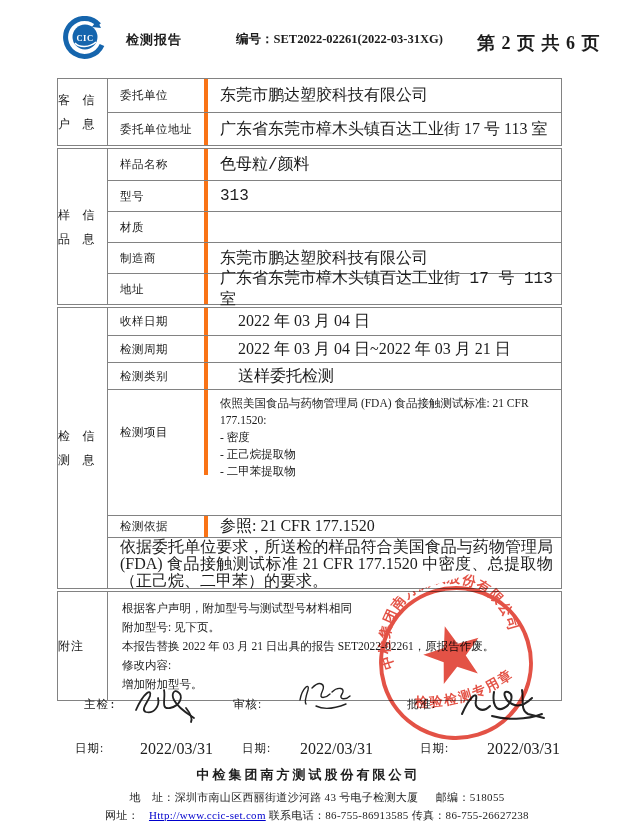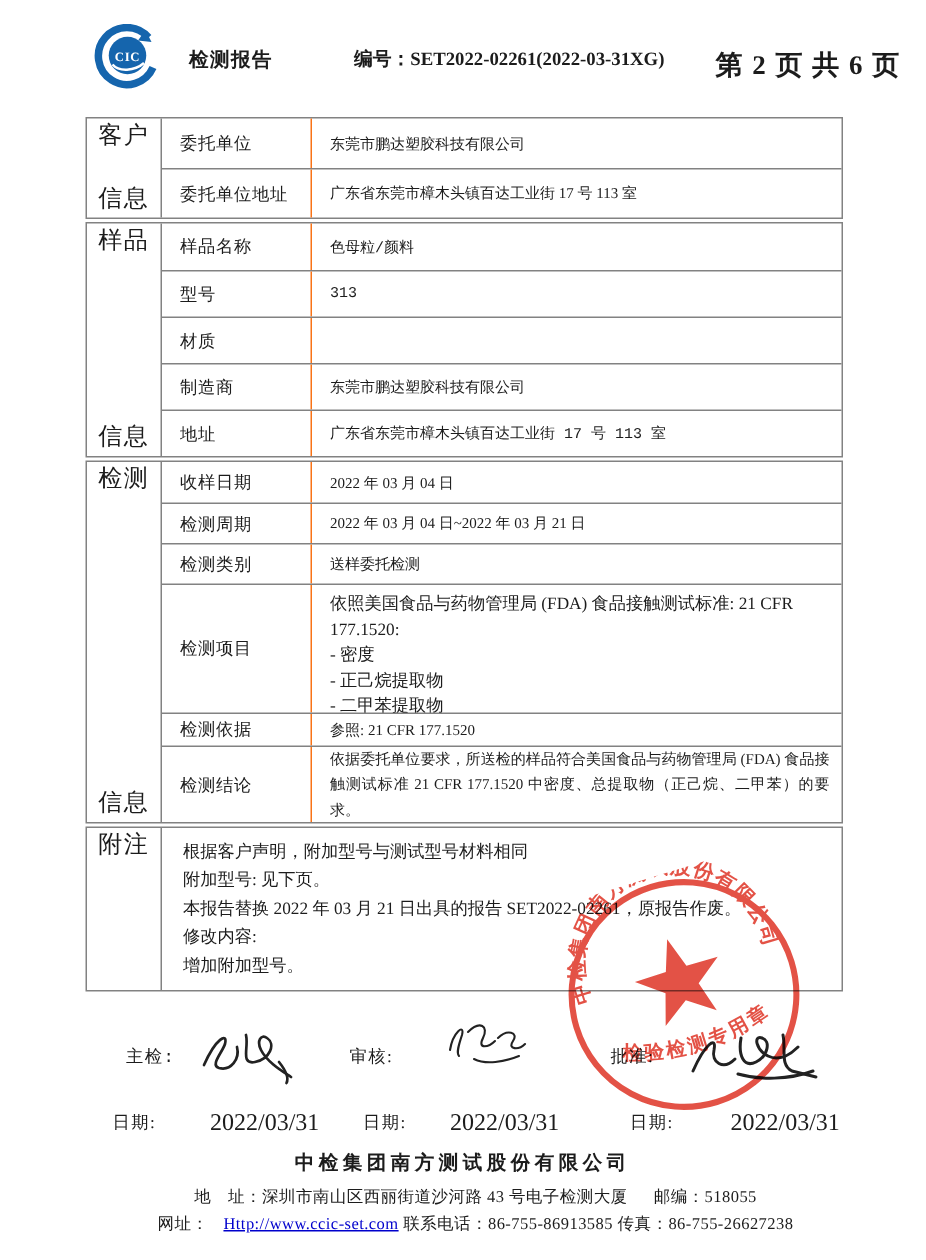--- a/index.html
+++ b/index.html
@@ -14,34 +14,34 @@
   
   .hdr-title { left:126px; top:31px; font-size:13px; font-weight:bold; letter-spacing:1px; }
   .hdr-no { left:236px; top:31px; font-size:12.5px; font-weight:bold; }
   .hdr-page { left:477px; top:31px; font-size:18px; font-weight:bold; letter-spacing:1px; }
 
   
   .tblwrap { position:absolute; left:57px; top:78px; width:505px; }
   .sec { display:flex; border:1px solid #828282; background:#fff; margin-bottom:2px; }
   .sec-label {
     width:50px; border-right:1px solid #828282; display:flex;
-    flex-direction:column; align-items:center; justify-content:space-between;
-    font-size:16px; line-height:24px; letter-spacing:1px;
+    flex-direction:row; align-items:center; justify-content:space-between;
+    font-size:12px; line-height:24px; letter-spacing:1px;
   }
   .sec-body { flex:1; display:flex; flex-direction:column; }
   .trow { display:flex; }
   .trow + .trow { border-top:1px solid #828282; }
   .cl {
-    width:100px; border-right:1px solid #f97316; display:flex; align-items:center;
+    width:100px; border-right:4px solid #f97316; display:flex; align-items:center;
     padding-left:12px; font-size:11.5px; letter-spacing:0.5px; flex-shrink:0;
   }
-  .cv { flex:1; display:flex; align-items:center; padding:2px 8px 2px 12px; font-size:10px; }
+  .cv { flex:1; display:flex; align-items:center; padding:2px 8px 2px 12px; font-size:16px; }
   .cv-lines { flex:1; padding:5px 8px 4px 12px; font-size:11.5px; line-height:17px; display:block; }
-  .h34 { height:33px; } .h31 { height:31px;font-family:Liberation Mono, monospace; } .h27 { height:27px; }
-  .h-items { height:86px; } .h-basis { height:22px; } .h-concl { height:51px; }
+  .h34 { height:33px; } .h31 { height:31px;font-family:Liberation Mono, monospace; } .h27 { height:27px;gap:18px; }
+  .h-items { height:86px; } .h-basis { height:22px;margin-top:40px; } .h-concl { height:51px; }
   .concl-text { line-height:17px; text-align:justify; }
   .notes-body { padding:7px 10px 6px 14px; font-size:11.5px; line-height:19px; }
 
   
   .stamp { left:372px; top:582px; width:168px; height:162px; transform:rotate(-17deg); opacity:0.88; mix-blend-mode:multiply; pointer-events:none; }
 
   
   .sig-label { font-size:11.5px; letter-spacing:1px; }
   .sig-svg path { stroke:#222; fill:none; stroke-linecap:round; }
   .date-val { font-size:16px; }
@@ -142,21 +142,20 @@
           <div>- 密度</div>
           <div>- 正己烷提取物</div>
           <div>- 二甲苯提取物</div>
         </div>
       </div>
       <div class="trow h-basis">
         <div class="cl">检测依据</div>
         <div class="cv">参照: 21 CFR 177.1520</div>
       </div>
       <div class="trow h-concl">
-        <div class="cl">检测结论</div>
         <div class="cv">
             <span class="concl-text">依据委托单位要求，所送检的样品符合美国食品与药物管理局 (FDA) 食品接触测试标准 21 CFR 177.1520 中密度、总提取物（正己烷、二甲苯）的要求。</span>
           </div>
       </div>
     </div>
   </div>
 
   <div class="sec">
     <div class="sec-label">
       <span>附注</span>

